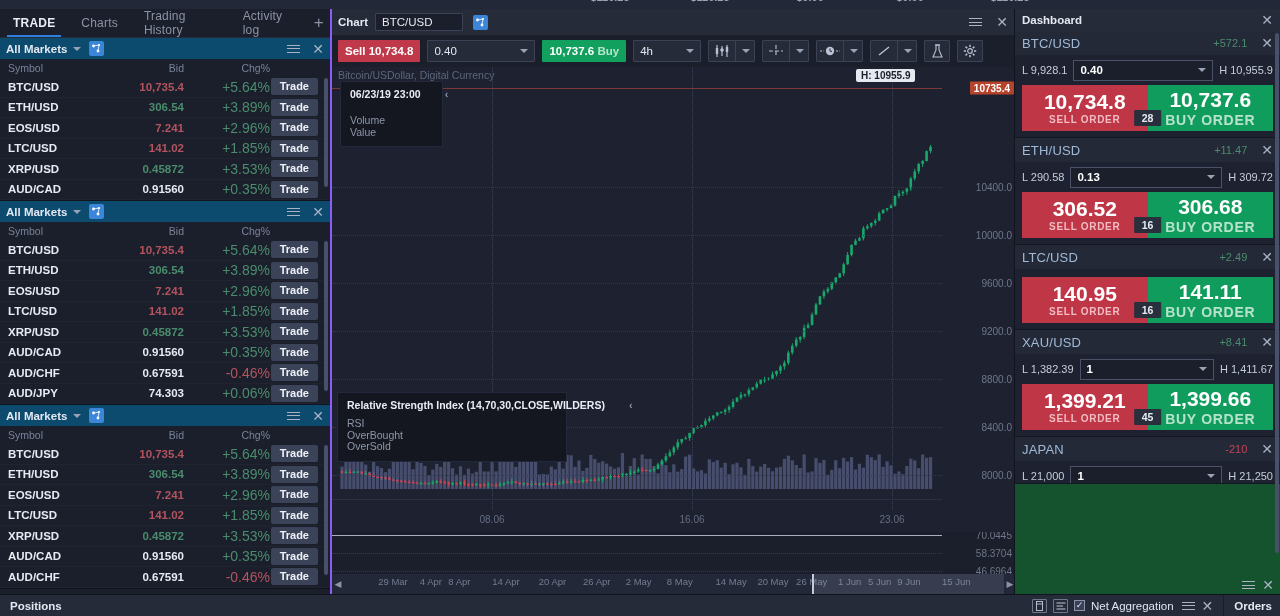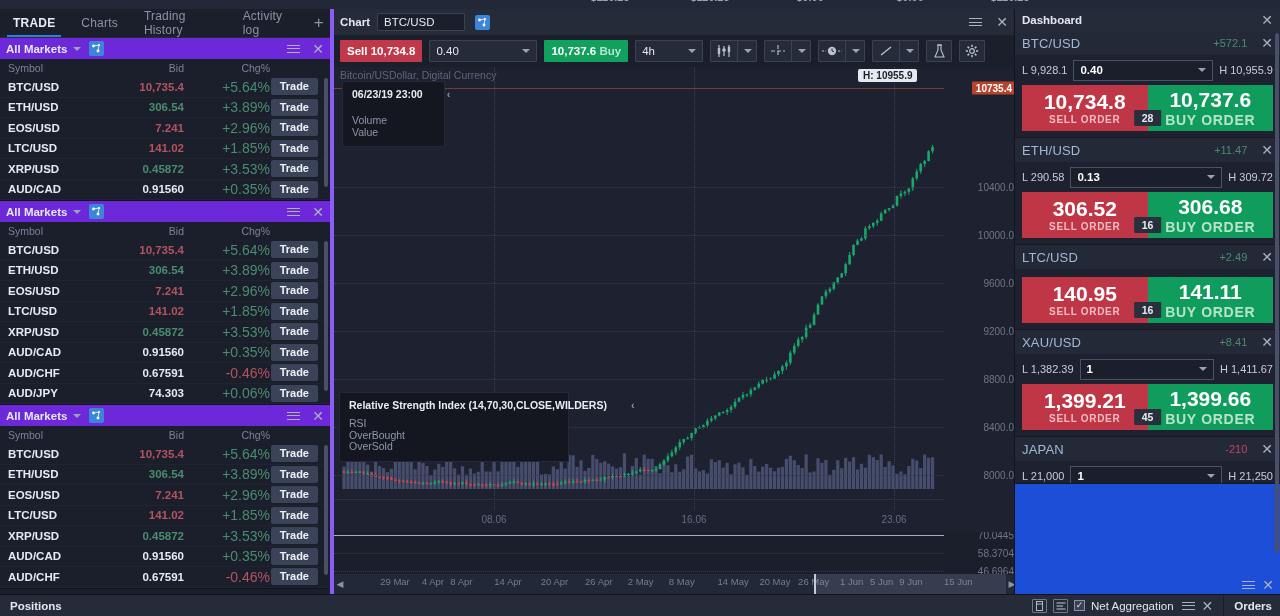--- a/index.html
+++ b/index.html
@@ -42,21 +42,21 @@
     content: ""; position: absolute; left: 7px; right: 7px; bottom: 0;
     height: 2px; background: #2f7fe0;
   }
   .tab-plus {
     display:flex; align-items:center; justify-content:center;
     width: 26px; color: #8b93a6; font-size: 17px; cursor: pointer;
   }
 
   .mw-panel { border-bottom: 1px solid #11141c; }
   .mw-header {
-    height: 21px; background: #6d28d9; display: flex; align-items: center;
+    height: 21px; background: #0c4a6e; display: flex; align-items: center;
     padding: 0 6px; gap: 5px;
   }
   .mw-title { font-size: 11.5px; font-weight: bold; color: #e3e8f1; }
   .caret-dn {
     width: 0; height: 0; border-left: 4px solid transparent;
     border-right: 4px solid transparent; border-top: 4px solid #9aa3b5;
     margin-left: 1px;
   }
   .link-badge {
     width: 15px; height: 15px; background: #3b86d8; border-radius: 2px;
@@ -96,21 +96,21 @@
     line-height: 13px;
   }
   .mw-scroll {
     position: absolute; right: 2px; width: 4px; background: #49516a;
     border-radius: 2px;
   }
 
   
   .chart-panel {
     position: absolute; top: 9px; left: 330px; width: 684px; height: 585px;
-    background: #1b1f2b; border-left: 4px solid #8b5cf6;
+    background: #1b1f2b; border-left: 2px solid #8b5cf6;
   }
   .chart-head {
     height: 26px; background: #262b3a; display: flex; align-items: center;
     padding: 0 6px; gap: 7px;
   }
   .chart-head .lbl { font-size: 11.5px; font-weight: bold; color: #e3e8f1; }
   .sym-input {
     background: #1b1f2b; border: 1px solid #3b4256; color: #e3e8f1;
     font-size: 11.5px; padding: 2px 6px; width: 88px; border-radius: 1px;
     font-family: "Liberation Sans", sans-serif;
@@ -235,21 +235,21 @@
               transform: translateX(-50%); white-space: nowrap; }
   .scr-thumb {
     position: absolute; top: 0; height: 20px; background: rgba(160,172,200,.16);
     border-left: 2px solid #c3cada; border-right: 2px solid #c3cada;
     cursor: grab;
   }
 
   
   .dash {
     position: absolute; top: 9px; left: 1014px; width: 266px; height: 585px;
-    background: #1d4ed8; border-left: 1px solid #11141c;
+    background: #14532d; border-left: 1px solid #11141c;
   }
   .dash-head {
     height: 22px; background: #262b3a; display: flex; align-items: center;
     padding: 0 7px;
   }
   .dash-head .t { font-size: 11.5px; font-weight: bold; color: #e3e8f1; flex: 1; }
 
   .dcard { border-bottom: 1px solid #141821; }
   .dcard-head {
     display: flex; align-items: center; height: 24px; padding: 0 7px;

